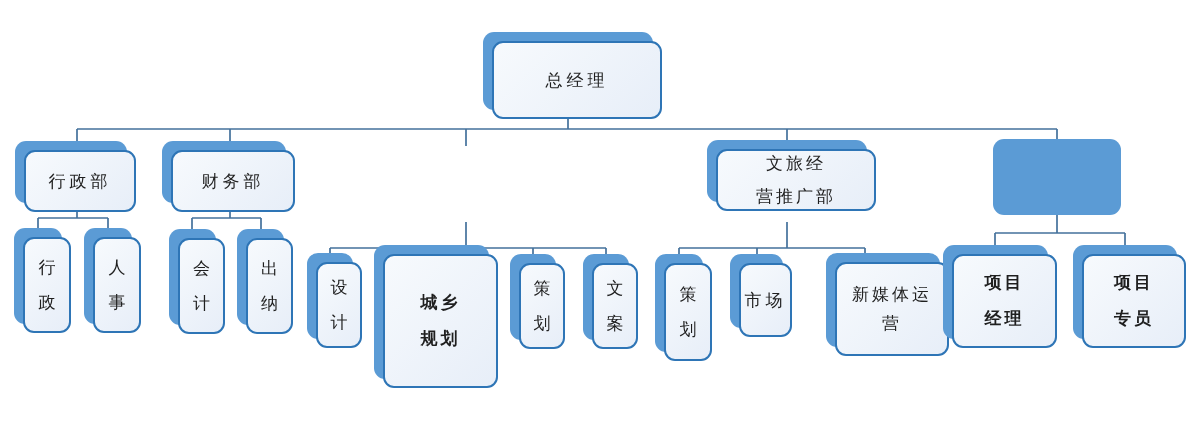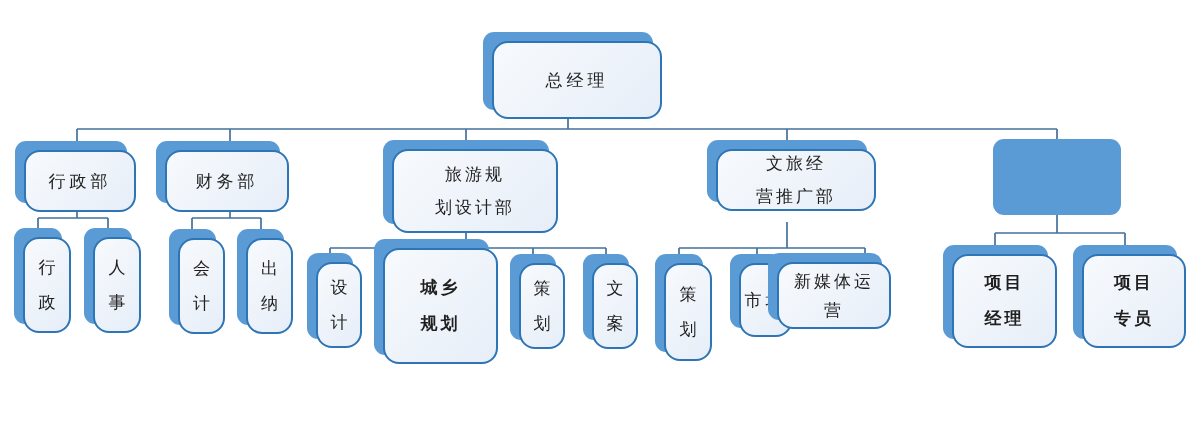--- a/index.html
+++ b/index.html
@@ -19,21 +19,21 @@
   }
   svg.connectors{position:absolute;left:0;top:0;width:1200px;height:434px;}
   svg.connectors path{fill:none;stroke:var(--connector);stroke-width:1.7px;}
   .node{position:absolute;}
   .shadow{
     position:absolute;left:0;top:0;right:9px;bottom:9px;
     background:var(--shape-fill);border-radius:11px;
   }
   .box{
     position:absolute;left:9px;top:9px;right:0;bottom:0;
-    border:2px solid var(--box-border);border-radius:16px;
+    border:2px solid var(--box-border);border-radius:11px;
     background:linear-gradient(135deg,var(--box-fill-top) 0%,var(--box-fill-bottom) 100%);
     display:flex;align-items:center;justify-content:center;
     text-align:center;box-sizing:border-box;
   }
   .lbl{
     font-size:17px;letter-spacing:3px;line-height:33px;
     white-space:pre-line;display:block;
   }
   .n-one .lbl{letter-spacing:4px;}
   .n-vert .lbl{letter-spacing:0;line-height:35px;}
@@ -60,31 +60,24 @@
         <span class="lbl">总经理</span>
       </div>
   </div>
 
   <div class="node n-one" style="left:15px;top:141px;width:121px;height:71px">
     <div class="shadow"></div>
     <div class="box">
         <span class="lbl">行政部</span>
       </div>
   </div>
-  <div class="node n-one" style="left:156px;top:141px;width:133px;height:71px">
+  <div class="node n-one" style="left:162px;top:141px;width:133px;height:71px">
     <div class="shadow"></div>
     <div class="box">
         <span class="lbl">财务部</span>
-      </div>
-  </div>
-  <div class="node" style="left:383px;top:140px;width:175px;height:93px">
-    <div class="shadow"></div>
-    <div class="box">
-        <span class="lbl">旅游规
-划设计部</span>
       </div>
   </div>
   <div class="node" style="left:707px;top:140px;width:169px;height:71px">
     <div class="shadow"></div>
     <div class="box">
         <span class="lbl">文旅经
 营推广部</span>
       </div>
   </div>
   <div class="node n-one" style="left:993px;top:139px;width:137px;height:85px">
@@ -121,21 +114,21 @@
       </div>
   </div>
 
   <div class="node n-vert" style="left:307px;top:253px;width:55px;height:95px">
     <div class="shadow"></div>
     <div class="box">
         <span class="lbl">设
 计</span>
       </div>
   </div>
-  <div class="node n-sq" style="left:374px;top:239px;width:124px;height:125px">
+  <div class="node n-sq" style="left:374px;top:245px;width:124px;height:143px">
     <div class="shadow"></div>
     <div class="box">
         <span class="lbl">城乡
 规划</span>
       </div>
   </div>
   <div class="node n-vert" style="left:510px;top:254px;width:55px;height:95px">
     <div class="shadow"></div>
     <div class="box">
         <span class="lbl">策
@@ -156,21 +149,21 @@
         <span class="lbl">策
 划</span>
       </div>
   </div>
   <div class="node n-one" style="left:730px;top:254px;width:62px;height:83px">
     <div class="shadow"></div>
     <div class="box">
         <span class="lbl">市场</span>
       </div>
   </div>
-  <div class="node n-tight" style="left:768px;top:253px;width:123px;height:76px">
+  <div class="node n-tight" style="left:826px;top:253px;width:123px;height:103px">
     <div class="shadow"></div>
     <div class="box">
         <span class="lbl">新媒体运
 营</span>
       </div>
   </div>
 
   <div class="node n-sq" style="left:943px;top:245px;width:114px;height:103px">
     <div class="shadow"></div>
     <div class="box">

